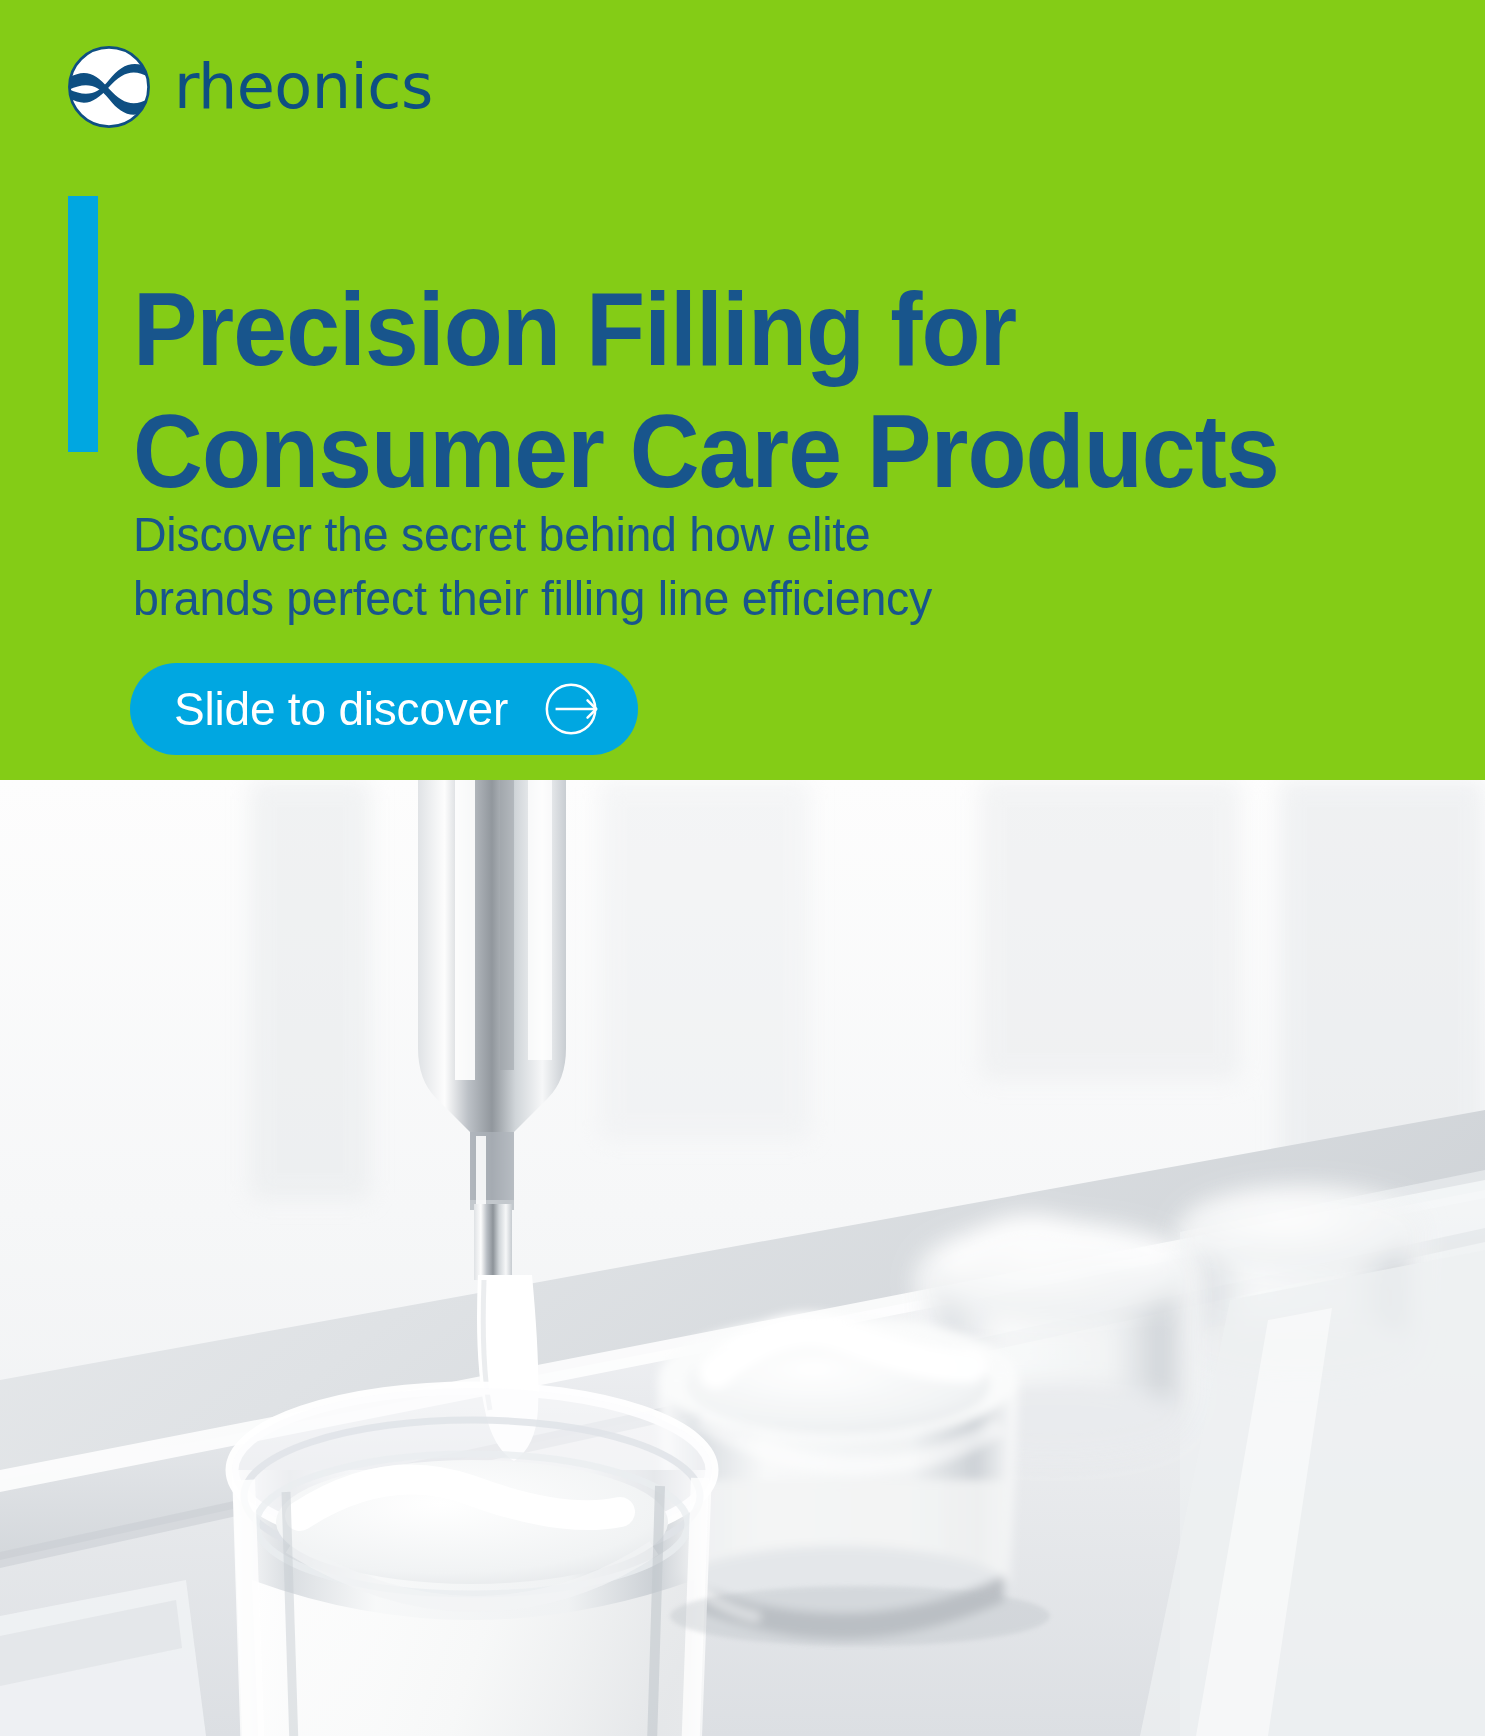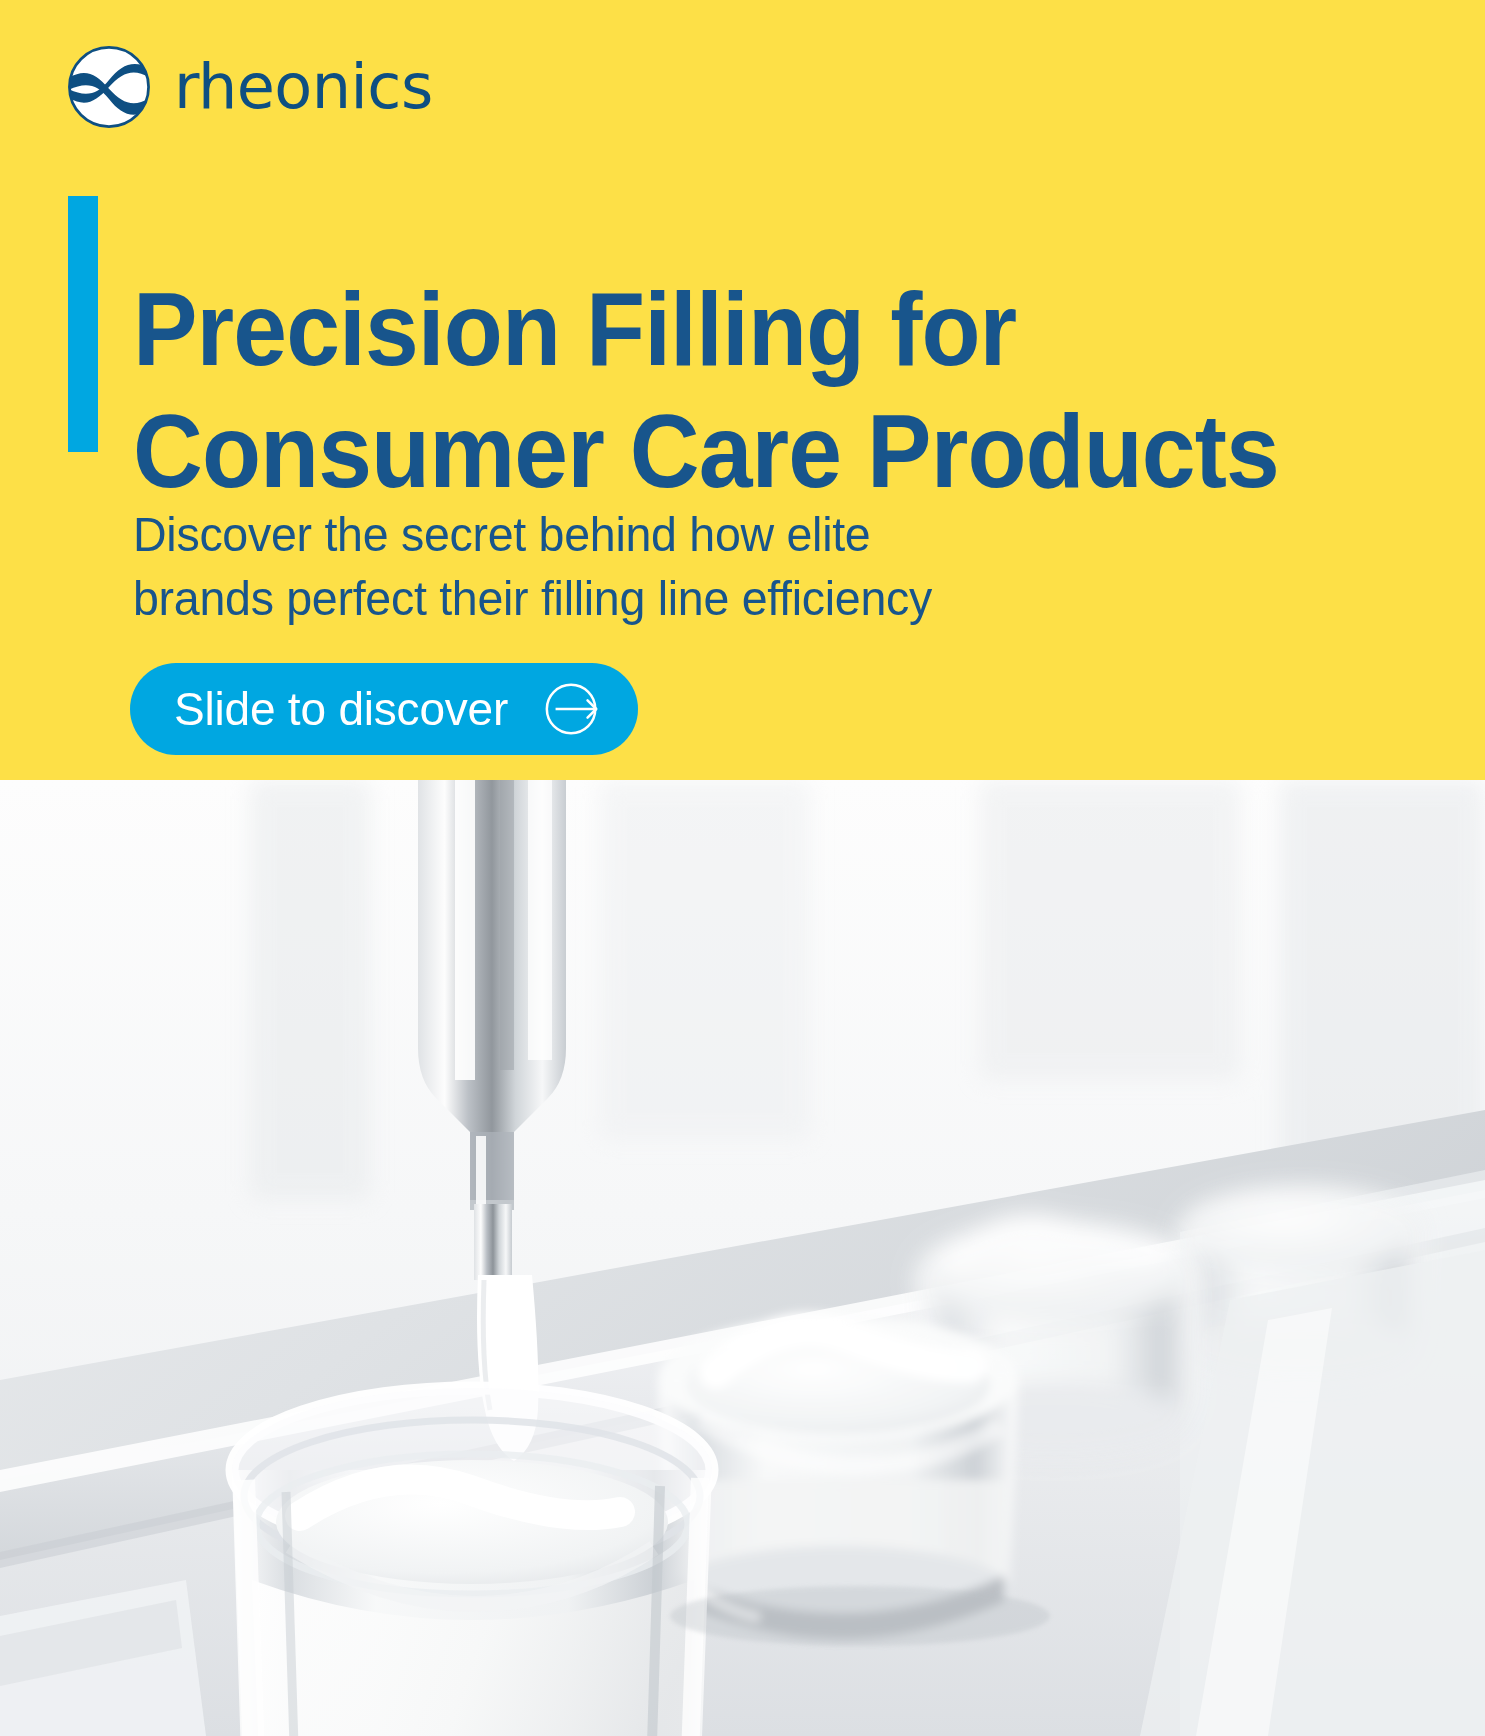--- a/index.html
+++ b/index.html
@@ -8,21 +8,21 @@
     background: #ffffff;
   }
   body {
     font-family: "Liberation Sans", sans-serif;
   }
   .slide {
     position: relative;
     width: 1485px;
     height: 1736px;
     overflow: hidden;
-    background: #fde047;
+    background: #84cc16;
   }
 
   
   .logo-row {
     position: absolute;
     left: 66px;
     top: 44px;
     display: flex;
     align-items: center;
     gap: 22px;

